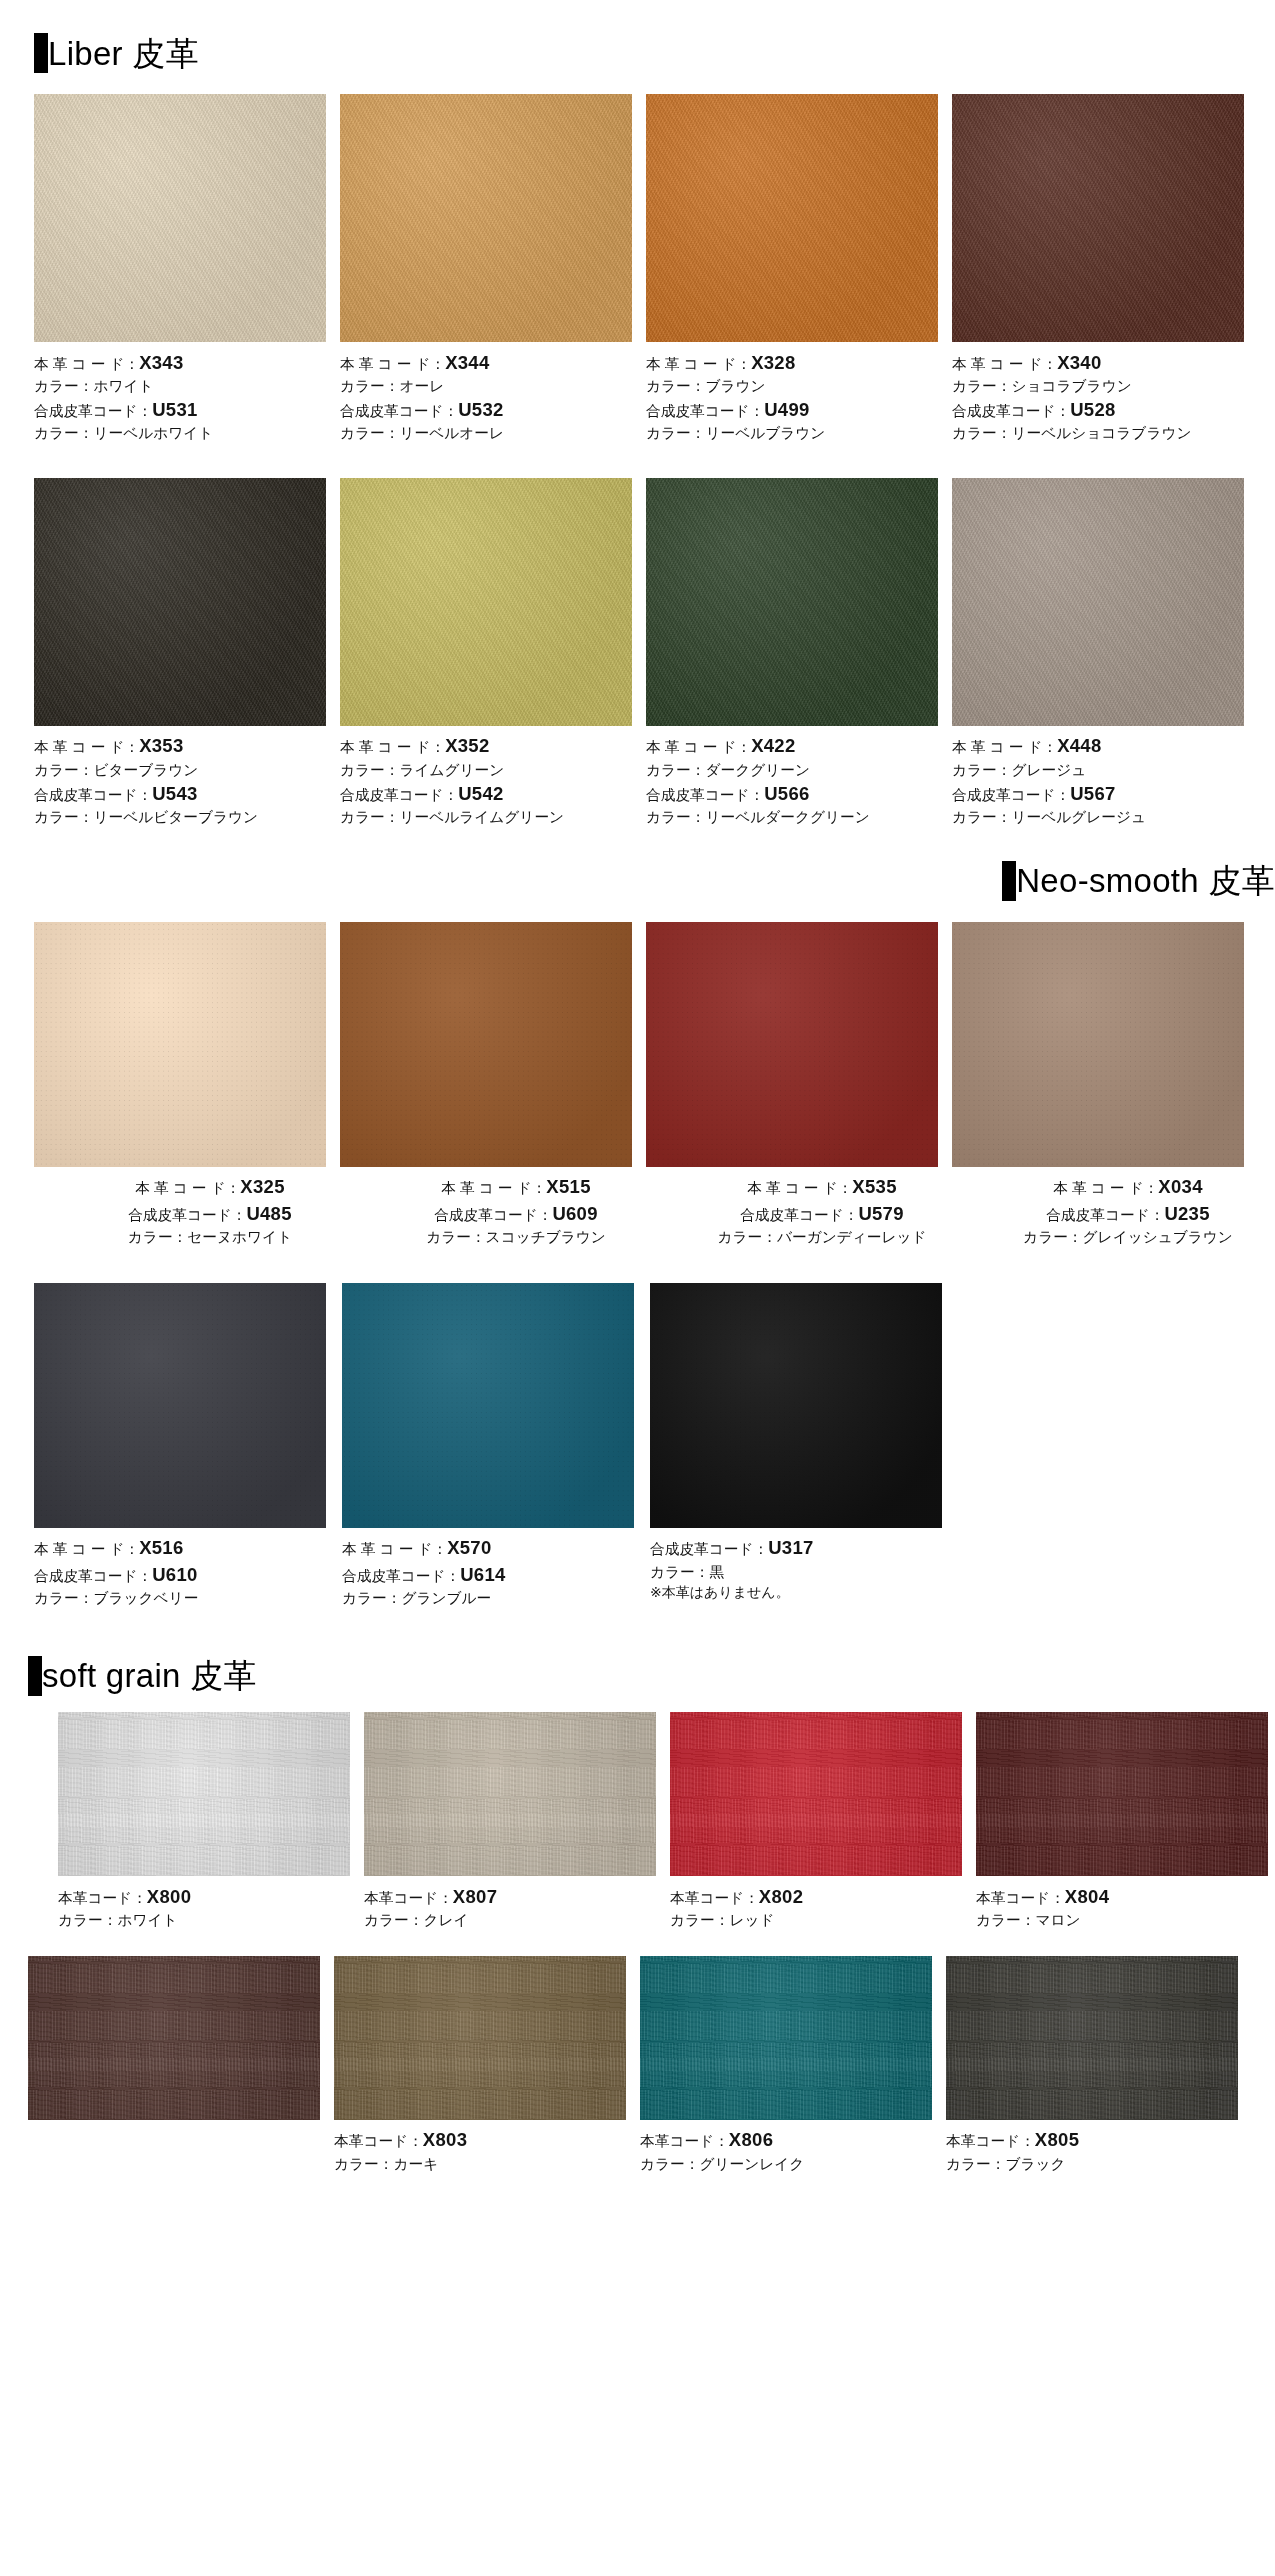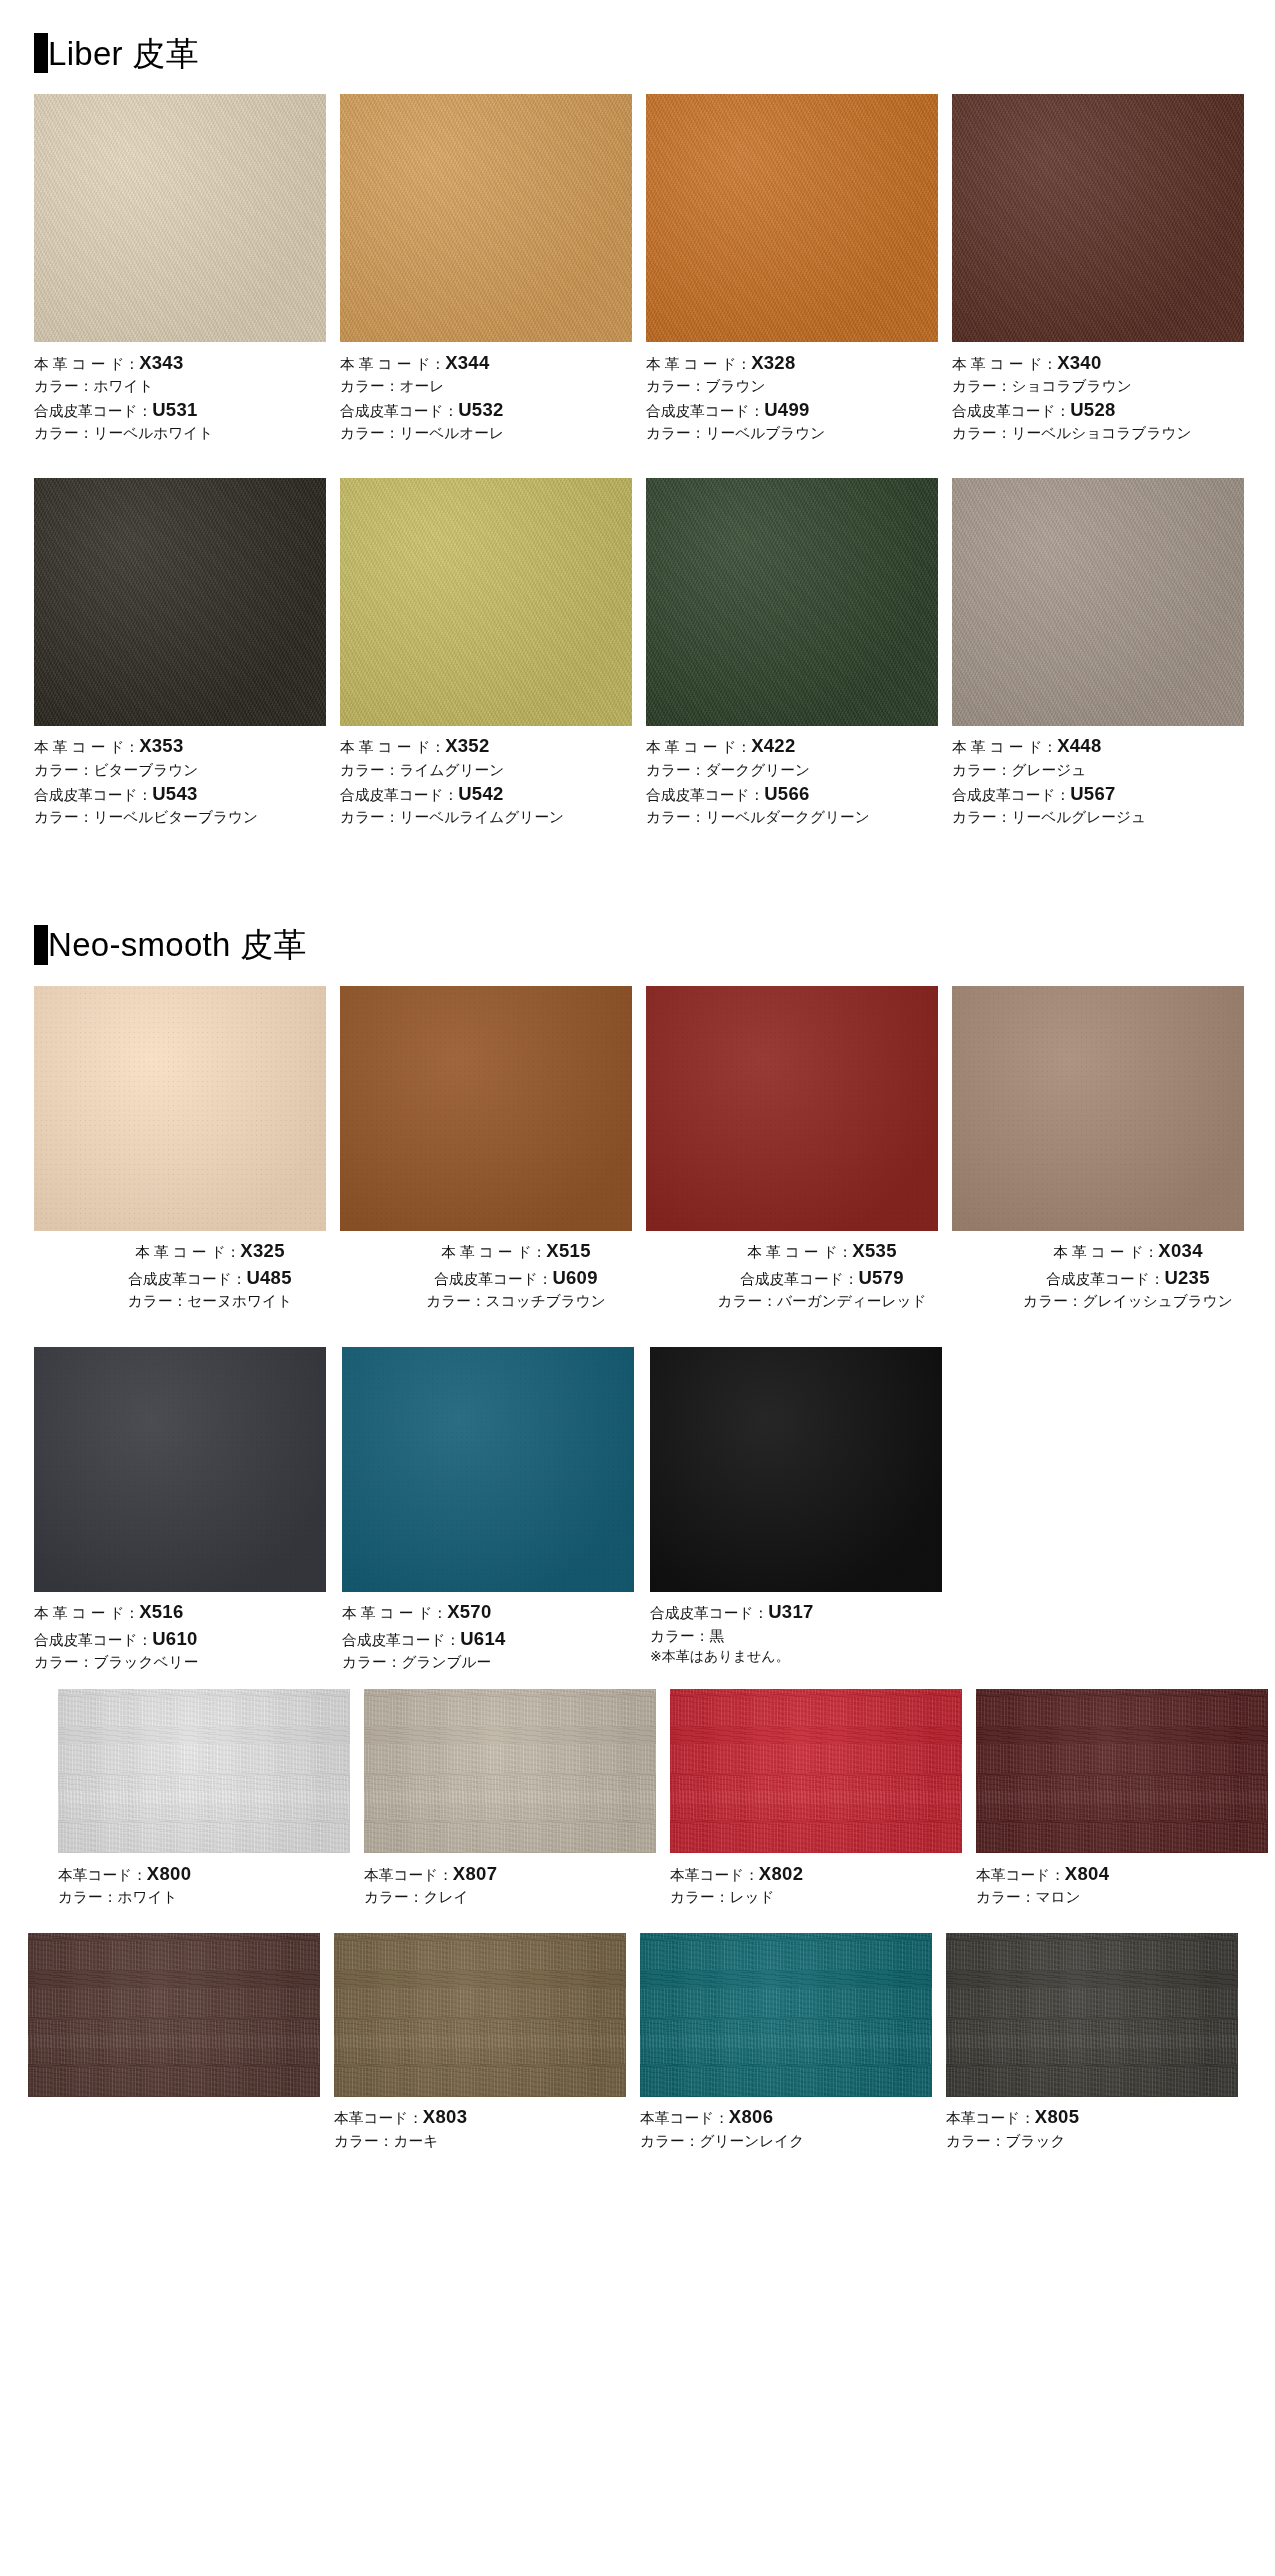--- a/index.html
+++ b/index.html
@@ -75,21 +75,21 @@
     font-weight:700;
     letter-spacing:0.3px;
   }
   .note{ font-size:14px; line-height:1.45; }
 
   
   .sec-liber{ margin:33px 0 0 34px; }
   .grid-liber-1{ margin:21px 0 0 34px; }
   .grid-liber-2{ margin:34px 0 0 34px; }
 
-  .sec-neo{ margin:97px 0 0 34px; }
+  .sec-neo{ margin:33px 0 0 34px;justify-content:flex-end; }
   .grid-neo-1{ margin:21px 0 0 34px;text-align:center; }
   .grid-neo-2{ margin:35px 0 0 34px;gap:16px; }
 
   .sec-soft{ margin:47px 0 0 28px; }
   .grid-soft-1{ margin:16.4px 0 0 28px;padding-left:30px; }
   .grid-soft-2{ margin:25px 0 0 28px; }
 
   .swatch-soft{ height:164px; }
   .swatch-neo{ height:245px; }
 </style>
@@ -269,20 +269,24 @@
           </div>
           <div class="labels">
             <div class="line"><span>合成皮革コード：</span><span class="code">U317</span></div>
             <div class="line"><span>カラー：</span><span>黒</span></div>
             <div class="line note">※本革はありません。</div>
           </div>
         </div>
       </div>
     </div>
     <div class="section">
+      <div class="section-head sec-soft">
+        <span class="head-bar" style="background: rgb(0, 0, 0);"></span>
+        <div class="head-title">soft grain 皮革</div>
+      </div>
       <div class="grid grid-soft-1">
         <div class="cell">
           <div class="swatch swatch-soft">
             <div class="tex" style="background-color:#eeeeee;background-image:repeating-linear-gradient(91deg, rgba(255,255,255,.10) 0 0.5px, rgba(0,0,0,.06) 0.5px 2.2px),repeating-linear-gradient(5deg, rgba(0,0,0,.05) 0 1.1px, rgba(255,255,255,.05) 1.1px 3.3px),radial-gradient(circle at 45% 35%, rgba(255,255,255,.07), rgba(0,0,0,.10) 80%);background-size:3.3px 100%, 100% 4.9px, 100% 100%;"></div>
           </div>
           <div class="labels">
             <div class="line"><span>本革コード：</span><span class="code">X800</span></div>
             <div class="line"><span>カラー：</span><span>ホワイト</span></div>
           </div>
         </div>

